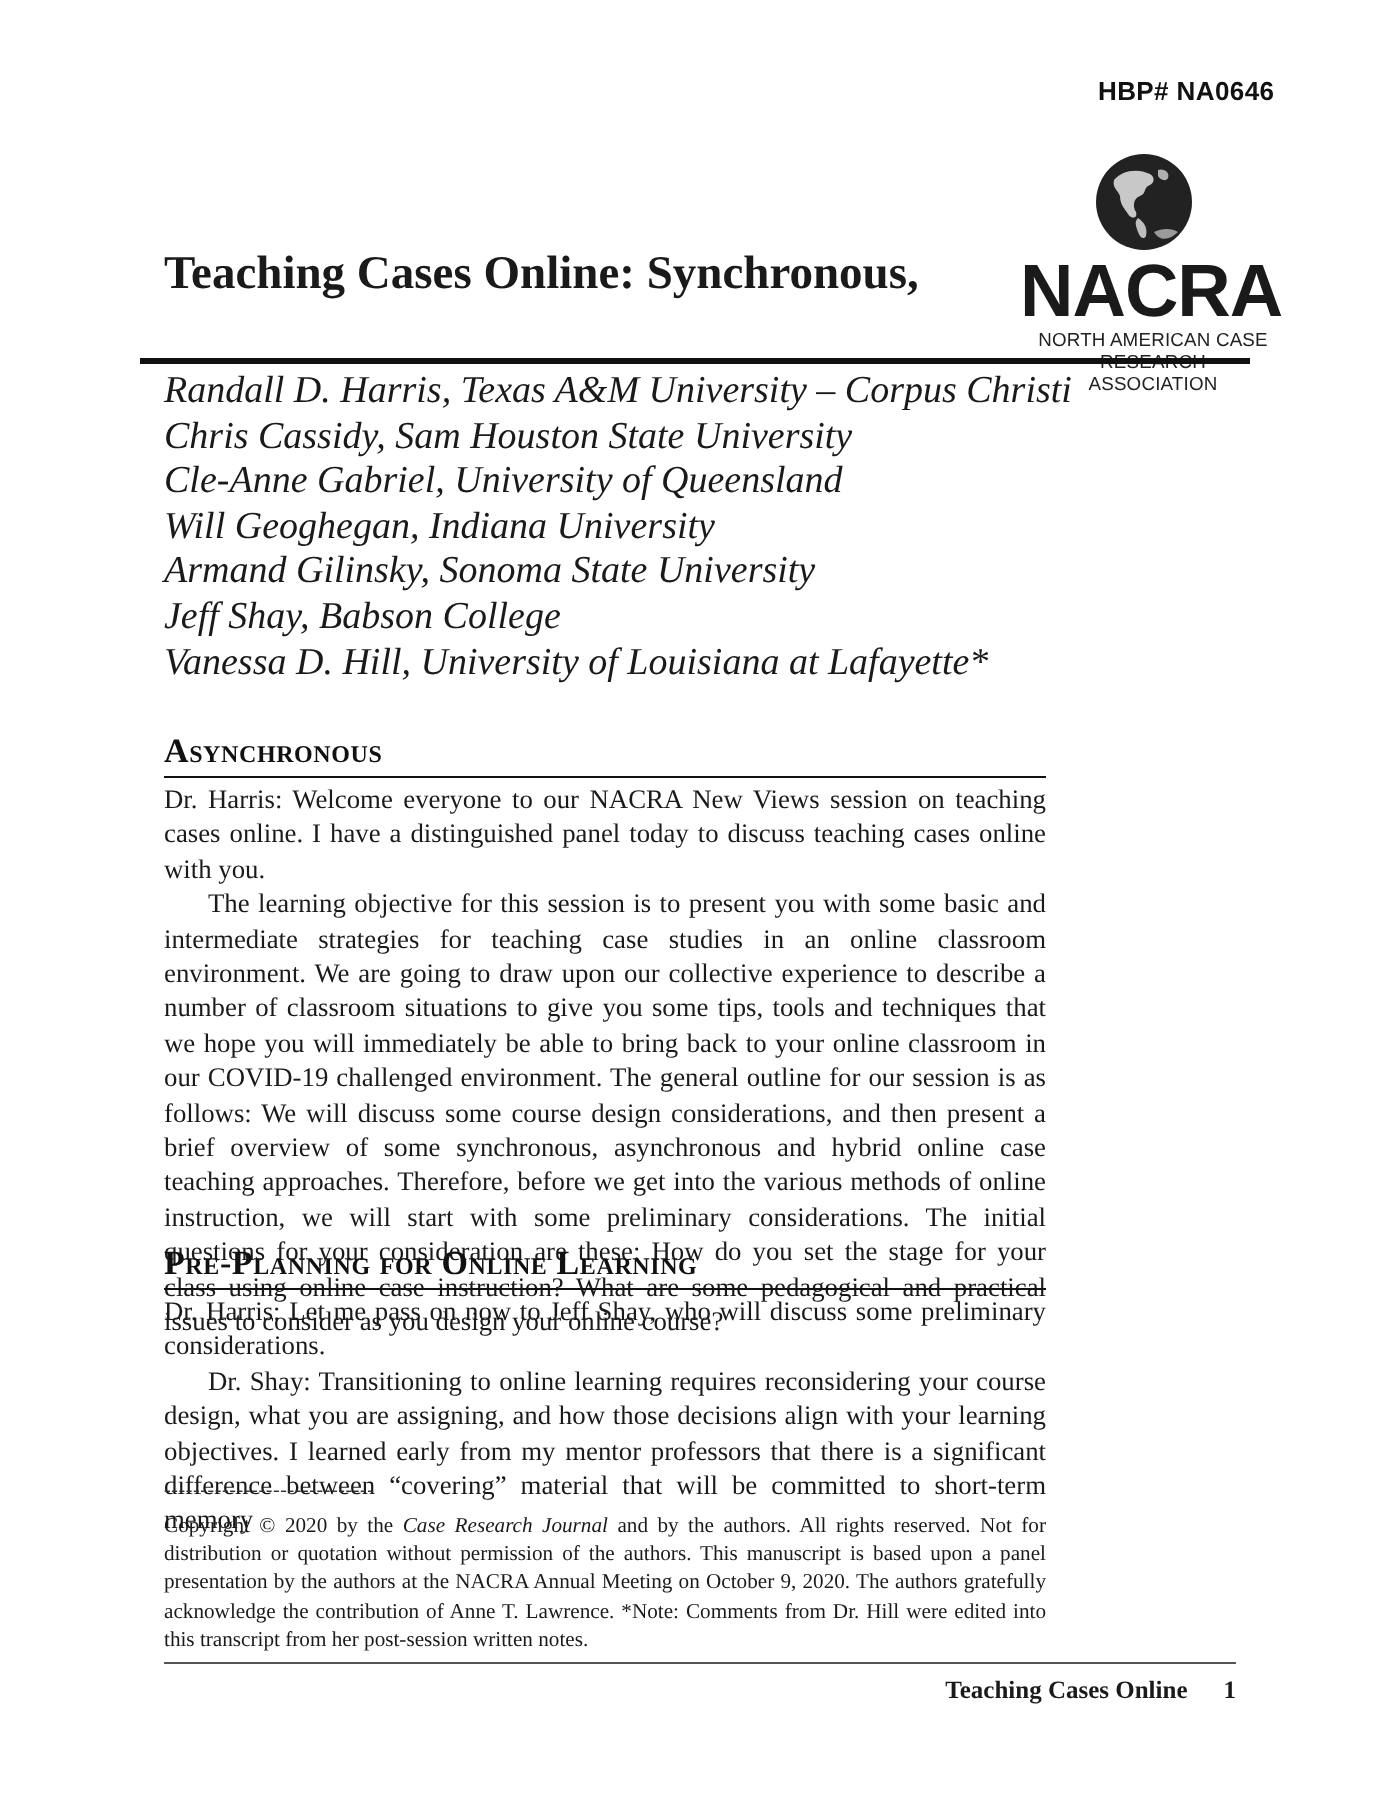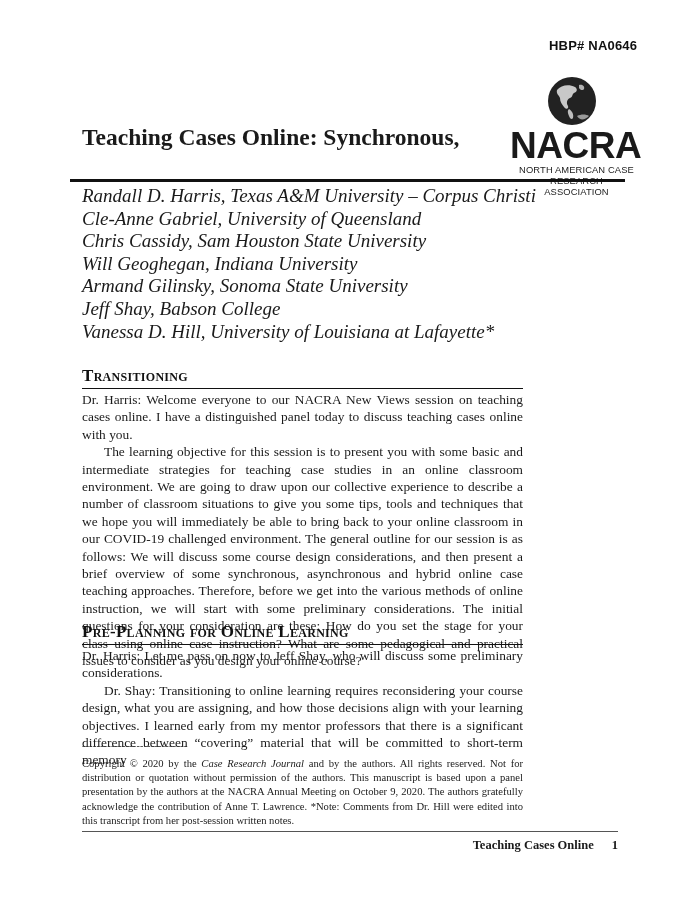--- a/index.html
+++ b/index.html
@@ -58,29 +58,29 @@
   <div class="logo-sub">RESEARCH ASSOCIATION</div>
 </div>
 
 <div class="title serif">
   <div>Teaching Cases Online: Synchronous,</div>
 </div>
 <div class="title-rule"></div>
 
 <div class="authors serif">
   <div>Randall D. Harris, Texas A&amp;M University – Corpus Christi</div>
+  <div>Chris Cassidy, Sam Houston State University</div>
   <div>Cle-Anne Gabriel, University of Queensland</div>
-  <div>Chris Cassidy, Sam Houston State University</div>
   <div>Will Geoghegan, Indiana University</div>
   <div>Armand Gilinsky, Sonoma State University</div>
   <div>Jeff Shay, Babson College</div>
   <div>Vanessa D. Hill, University of Louisiana at Lafayette*</div>
 </div>
 
-<div class="section-head s1 serif">Transitioning</div>
+<div class="section-head s1 serif">Asynchronous</div>
 <div class="body-text bt1 serif">
   <p><b>Dr. Harris</b><span>: Welcome everyone to our NACRA New Views session on teaching cases online. I have a distinguished panel today to discuss teaching cases online with you.</span></p>
   <p class="indent"><span>The learning objective for this session is to present you with some basic and intermediate strategies for teaching case studies in an online classroom environment. We are going to draw upon our collective experience to describe a number of classroom situations to give you some tips, tools and techniques that we hope you will immediately be able to bring back to your online classroom in our COVID-19 challenged environment. The general outline for our session is as follows: We will discuss some course design considerations, and then present a brief overview of some synchronous, asynchronous and hybrid online case teaching approaches. Therefore, before we get into the various methods of online instruction, we will start with some preliminary considerations. The initial questions for your consideration are these: How do you set the stage for your class using online case instruction? What are some pedagogical and practical issues to consider as you design your online course?</span></p>
 </div>
 
 <div class="section-head s2 serif">Pre-Planning for Online Learning</div>
 <div class="body-text bt2 serif">
   <p><b>Dr. Harris</b><span>: Let me pass on now to Jeff Shay, who will discuss some preliminary considerations.</span></p>
   <p class="indent"><b>Dr. Shay</b><span>: Transitioning to online learning requires reconsidering your course design, what you are assigning, and how those decisions align with your learning objectives. I learned early from my mentor professors that there is a significant difference between “covering” material that will be committed to short-term memory</span></p>
 </div>

